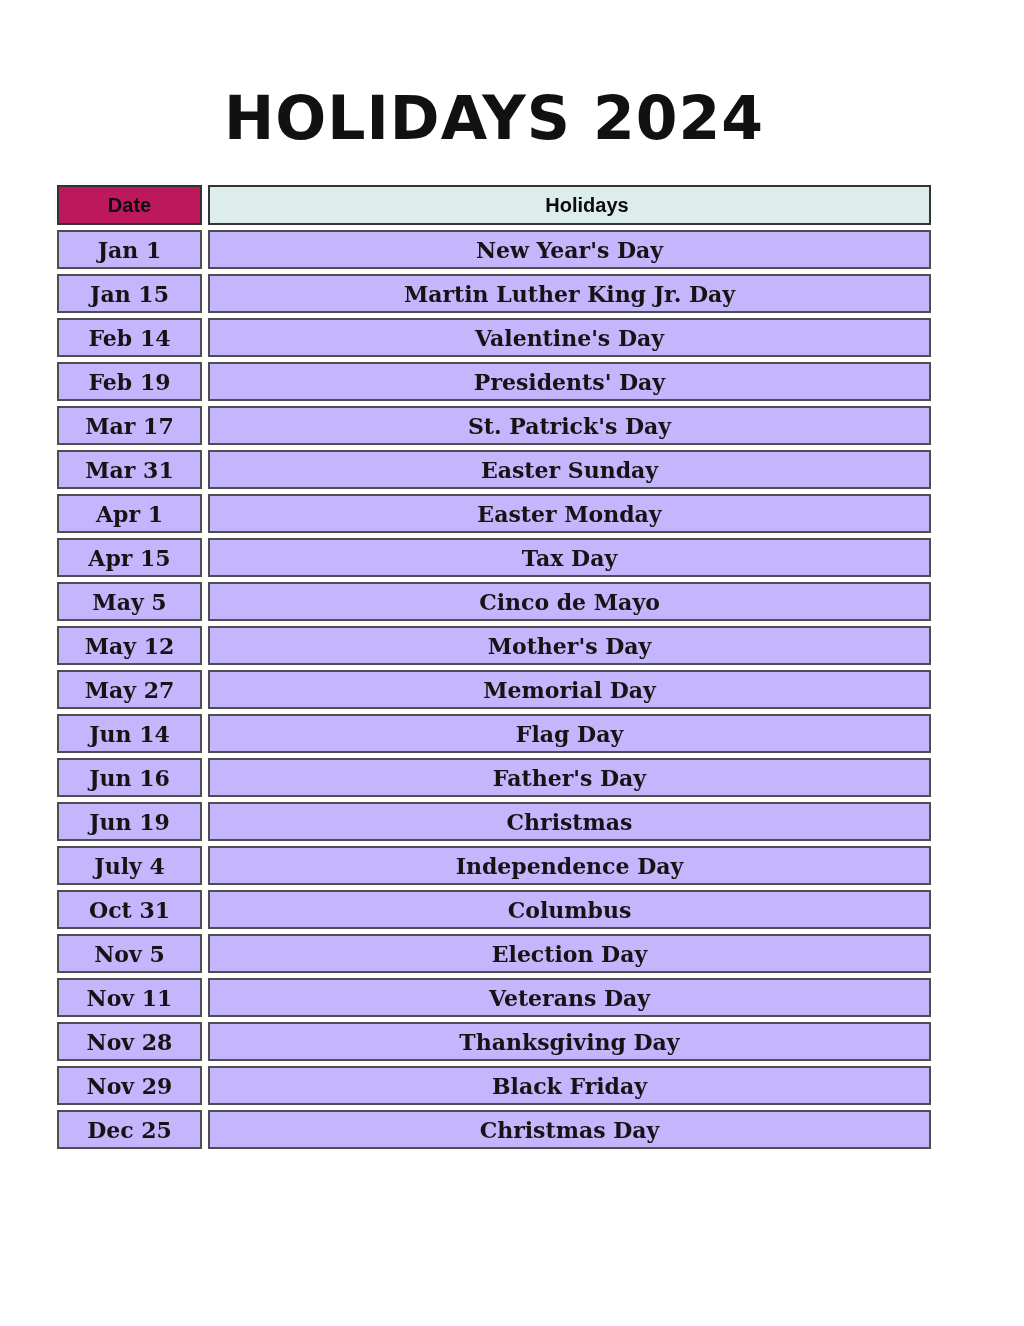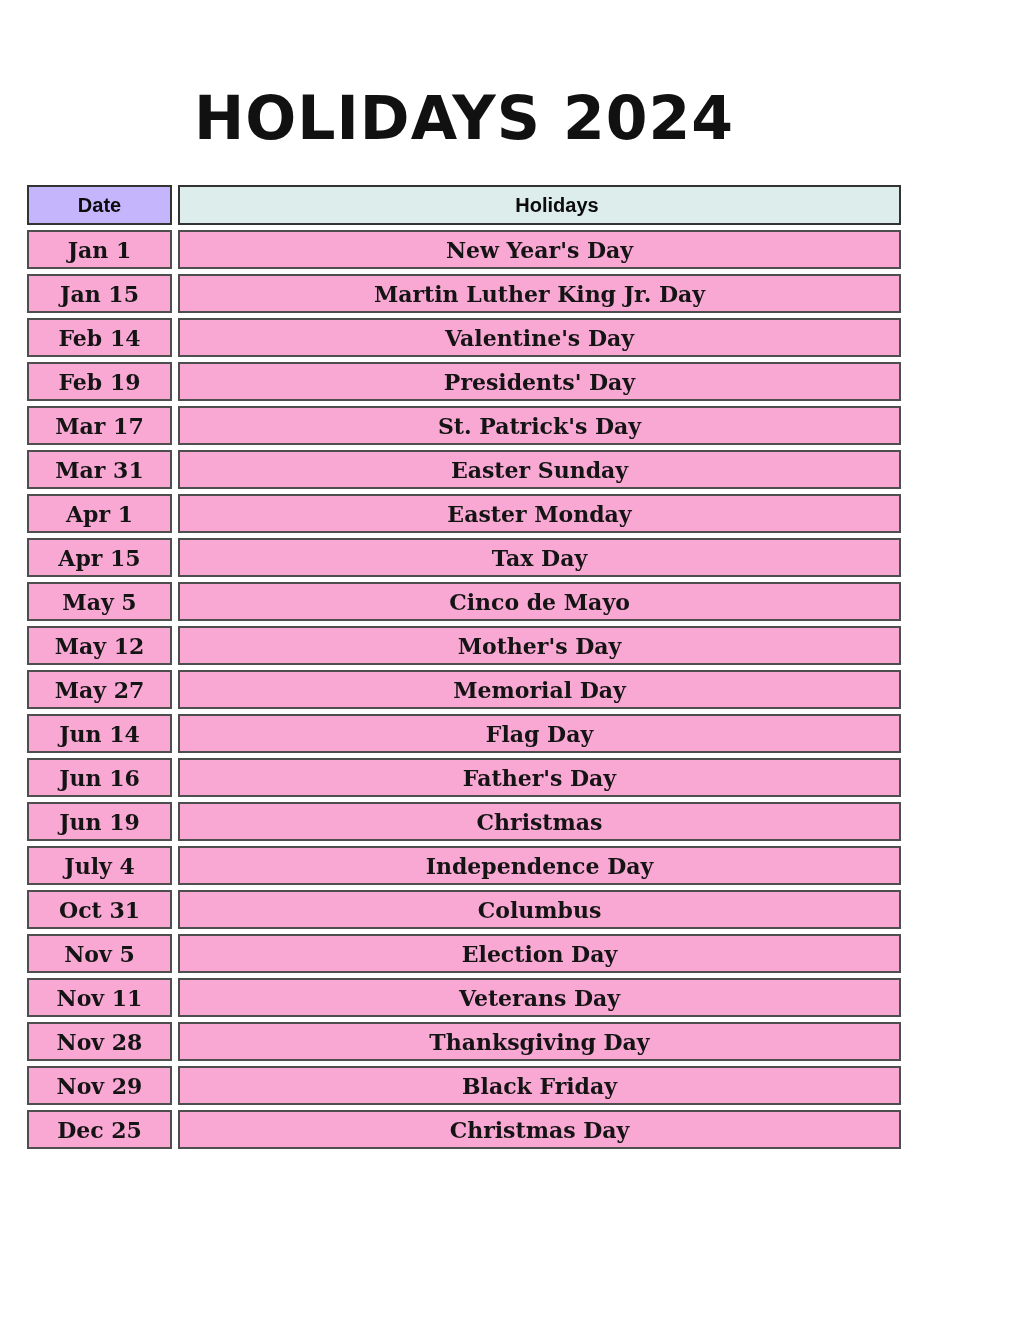--- a/index.html
+++ b/index.html
@@ -10,20 +10,21 @@
   body {
     width: 1024px;
     height: 1326px;
     font-family: "Liberation Sans", sans-serif;
     color: #121212;
   }
   .page {
     width: 928px;
     height: 1326px;
     overflow: hidden;
+    margin-left: 30px;
   }
   h1.page-title {
     margin: 0;
     padding-top: 88px;
     text-align: center;
     font-family: "DejaVu Sans", sans-serif;
     font-weight: bold;
     font-size: 60px;
     line-height: 1.0;
     letter-spacing: 1px;
@@ -33,33 +34,33 @@
     border-collapse: separate;
     border-spacing: 6px 5px;
     table-layout: fixed;
     width: 886px;
     margin: 32px auto 0 auto;
   }
   th, td {
     box-sizing: border-box;
     text-align: center;
     vertical-align: middle;
-    background: #f9a8d4;
+    background: #c4b5fd;
   }
   th {
     border: 2px solid #333333;
     height: 40px;
     font-family: "Liberation Sans", sans-serif;
     font-weight: bold;
     font-size: 20px;
     color: #0c0c0c;
   }
   th.date-header {
     width: 145px;
-    background: #c4b5fd;
+    background: #be185d;
   }
   th.holidays-header {
     background: #dcedeb;
     padding-left: 36px;
   }
   td {
     border: 2px solid #4e4e4e;
     height: 39px;
     font-family: "DejaVu Serif", serif;
     font-weight: bold;

